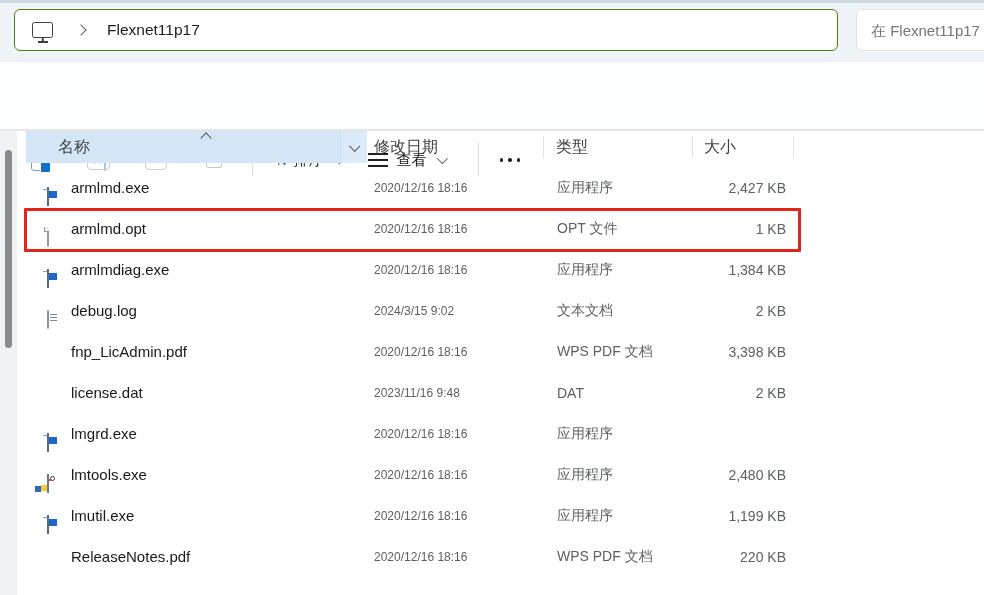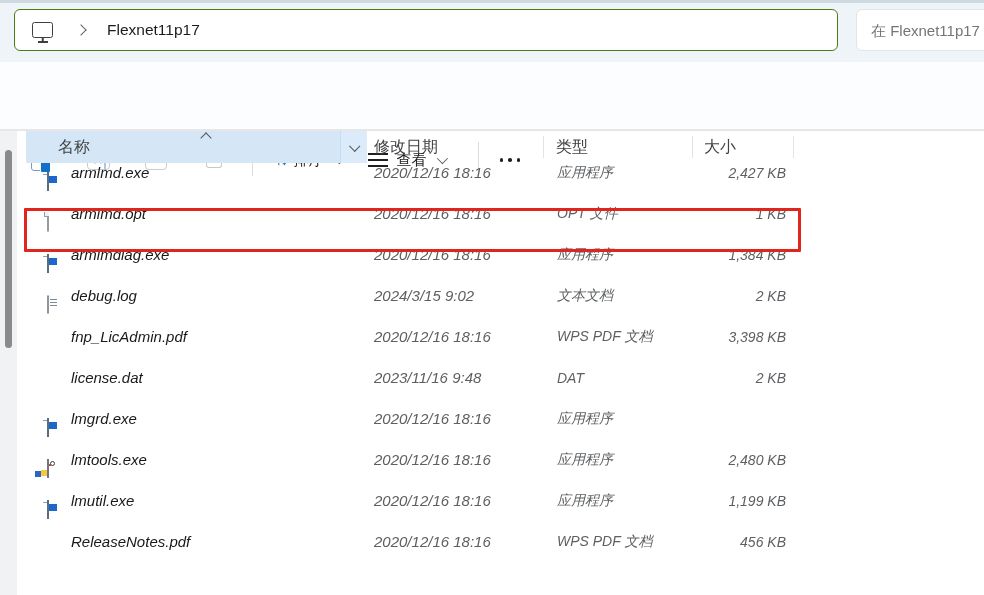--- a/index.html
+++ b/index.html
@@ -58,25 +58,25 @@
   .hname .caret-up{position:absolute;left:176px;top:3px;width:7px;height:7px;
     border-left:1.4px solid #54575a;border-top:1.4px solid #54575a;transform:rotate(45deg);}
   .hname .hlabel{margin-left:32px;}
   .hname-drop{position:absolute;left:367px;top:0;width:27px;height:32px;background:#dcebf9;border-left:1px solid #c3ddf1;
     margin-left:-27px;display:flex;align-items:center;justify-content:center;box-sizing:border-box;}
   .hname-drop .chev-down{margin:0;transform:rotate(45deg) translateY(-1px);border-color:#54575a;}
   .hlabel{font-size:16px;color:#3f4245;}
   .hcol{position:absolute;top:0;height:32px;display:flex;align-items:center;}
   .hdiv{position:absolute;top:5px;width:1px;height:22px;background:#e3e3e3;}
   
-  .rows{position:absolute;left:26px;top:152px;right:0;font-style:italic;}
+  .rows{position:absolute;left:26px;top:167px;right:0;}
   .frow{position:relative;height:41px;}
   .fname{position:absolute;left:45px;top:0;height:41px;display:flex;align-items:center;font-size:15px;color:#191919;}
   .fic{position:absolute;left:21px;top:50%;transform:translateY(-50%);}
-  .fdate{position:absolute;left:348px;top:0;height:41px;display:flex;align-items:center;font-size:15px;color:#5d6063;}
+  .fdate{position:absolute;left:348px;top:0;height:41px;display:flex;align-items:center;font-size:12px;color:#5d6063;}
   .ftype{position:absolute;left:531px;top:0;height:41px;display:flex;align-items:center;font-size:14px;color:#5d6063;}
   .fsize{position:absolute;left:620px;width:140px;top:0;height:41px;display:flex;align-items:center;
     justify-content:flex-end;font-size:14px;color:#5d6063;}
   
   .fi-app{position:relative;width:17px;height:14px;border:1.4px solid #5a6b84;background:#fff;box-sizing:border-box;}
   .fi-app::after{content:"";position:absolute;left:1px;top:3px;width:8px;height:7px;background:#1e66c9;}
   .fi-app::before{content:"";position:absolute;right:1px;top:1px;width:4px;height:1.5px;background:#8ba0bb;}
   .fi-page{position:relative;width:13px;height:16px;border:1.3px solid #939ca4;background:#fff;border-radius:1px;box-sizing:border-box;}
   .fi-page::before{content:"";position:absolute;top:-1.3px;right:-1.3px;width:5px;height:5px;background:#eef1f3;
     border-left:1.3px solid #939ca4;border-bottom:1.3px solid #939ca4;box-sizing:border-box;}
@@ -188,18 +188,18 @@
   <div class="rows" id="rows">
       <div class="frow"><span class="fic fi-app"></span><span class="fname">armlmd.exe</span><span class="fdate">2020/12/16 18:16</span><span class="ftype">应用程序</span><span class="fsize">2,427 KB</span></div>
       <div class="frow"><span class="fic fi-page"></span><span class="fname">armlmd.opt</span><span class="fdate">2020/12/16 18:16</span><span class="ftype">OPT 文件</span><span class="fsize">1 KB</span></div>
       <div class="frow"><span class="fic fi-app"></span><span class="fname">armlmdiag.exe</span><span class="fdate">2020/12/16 18:16</span><span class="ftype">应用程序</span><span class="fsize">1,384 KB</span></div>
       <div class="frow"><span class="fic fi-text"></span><span class="fname">debug.log</span><span class="fdate">2024/3/15 9:02</span><span class="ftype">文本文档</span><span class="fsize">2 KB</span></div>
       <div class="frow"><span class="fic fi-pdf"></span><span class="fname">fnp_LicAdmin.pdf</span><span class="fdate">2020/12/16 18:16</span><span class="ftype">WPS PDF 文档</span><span class="fsize">3,398 KB</span></div>
       <div class="frow"><span class="fic fi-dat"></span><span class="fname">license.dat</span><span class="fdate">2023/11/16 9:48</span><span class="ftype">DAT</span><span class="fsize">2 KB</span></div>
       <div class="frow"><span class="fic fi-app"></span><span class="fname">lmgrd.exe</span><span class="fdate">2020/12/16 18:16</span><span class="ftype">应用程序</span></div>
       <div class="frow"><span class="fic fi-tools"></span><span class="fname">lmtools.exe</span><span class="fdate">2020/12/16 18:16</span><span class="ftype">应用程序</span><span class="fsize">2,480 KB</span></div>
       <div class="frow"><span class="fic fi-app"></span><span class="fname">lmutil.exe</span><span class="fdate">2020/12/16 18:16</span><span class="ftype">应用程序</span><span class="fsize">1,199 KB</span></div>
-      <div class="frow"><span class="fic fi-pdf"></span><span class="fname">ReleaseNotes.pdf</span><span class="fdate">2020/12/16 18:16</span><span class="ftype">WPS PDF 文档</span><span class="fsize">456 KB</span></div>
+      <div class="frow"><span class="fic fi-pdf"></span><span class="fname">ReleaseNotes.pdf</span><span class="fdate">2020/12/16 18:16</span><span class="ftype">WPS PDF 文档</span><span class="fsize">220 KB</span></div>
     </div>
 
   <div class="anno" style="border-color: rgb(225, 37, 28);"></div>
 
 </div>
 
 </body></html>

